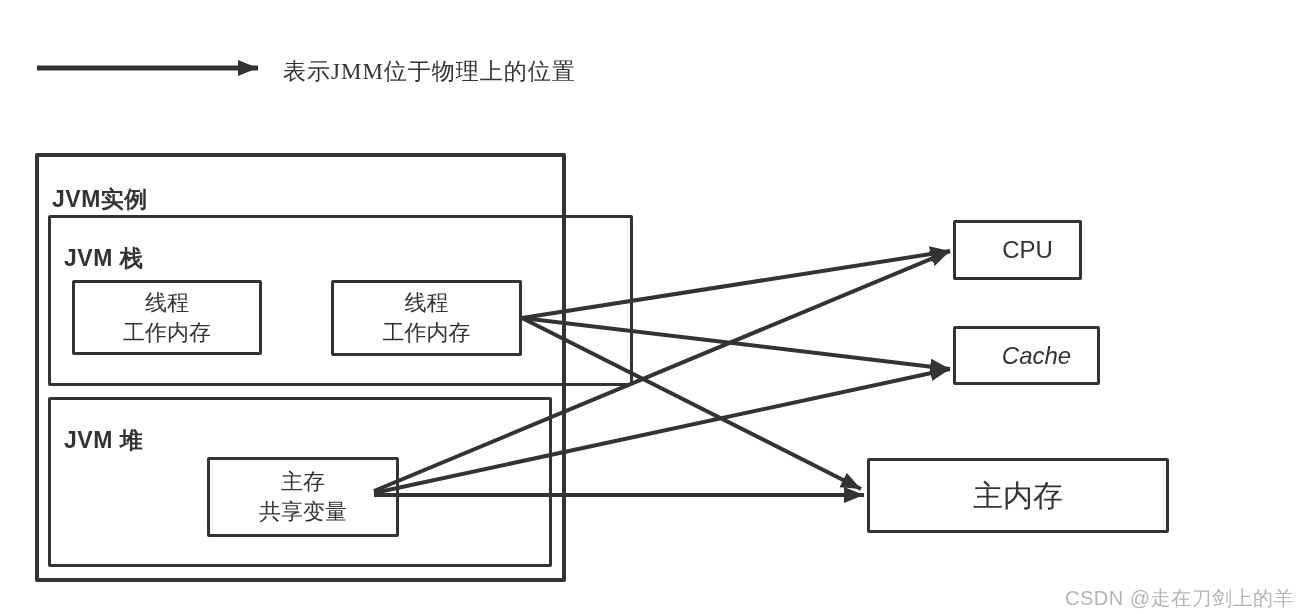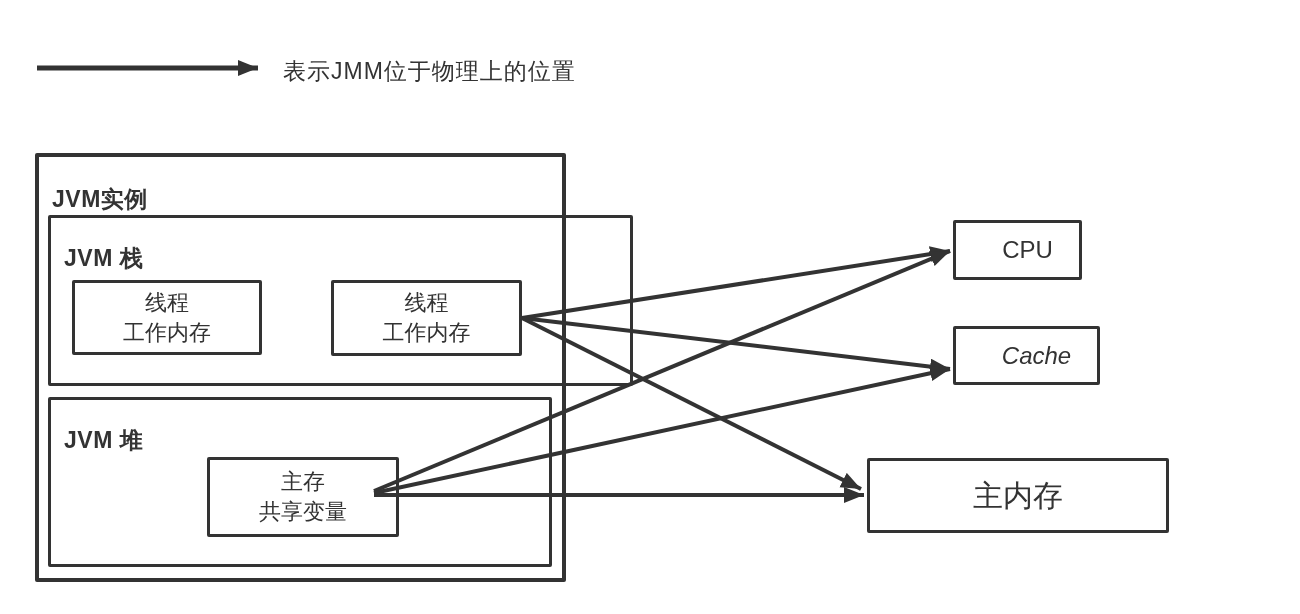--- a/index.html
+++ b/index.html
@@ -21,21 +21,21 @@
     position:absolute; left:13px; top:10px;
     font-size:23px; font-weight:700; letter-spacing:0.5px; white-space:nowrap;margin-top:17px;
   }
   .cellbox {
     display:flex; flex-direction:column; align-items:center; justify-content:center;
     text-align:center; font-size:22px; line-height:30px; background:#ffffff;
   }
   .latin { font-size:24px; line-height:28px;padding-left:20px; }
   .legend-text {
     position:absolute; left:283px; top:56px;
-    font-size:23px; letter-spacing:1px; white-space:nowrap;
+    font-size:23px; letter-spacing:1px; white-space:nowrap;font-family:Liberation Serif, serif;
   }
   .watermark {
     position:absolute; right:6px; top:585px;
     font-size:20px; color:var(--wm); letter-spacing:0.5px; white-space:nowrap;
   }
 </style>
 </head>
 <body>
 
 <div class="canvas">
@@ -90,14 +90,15 @@
   </div>
 
   <div class="box cellbox latin" style="left:953px; top:326px; width:147px; height:59px;font-style:italic;">
     <div>Cache</div>
   </div>
 
   <div class="box cellbox" style="left:867px; top:458px; width:302px; height:75px; font-size:30px;">
     <div>主内存</div>
   </div>
 
+  <div class="watermark">CSDN @走在刀剑上的羊</div>
 
 </div>
 
 </body></html>

